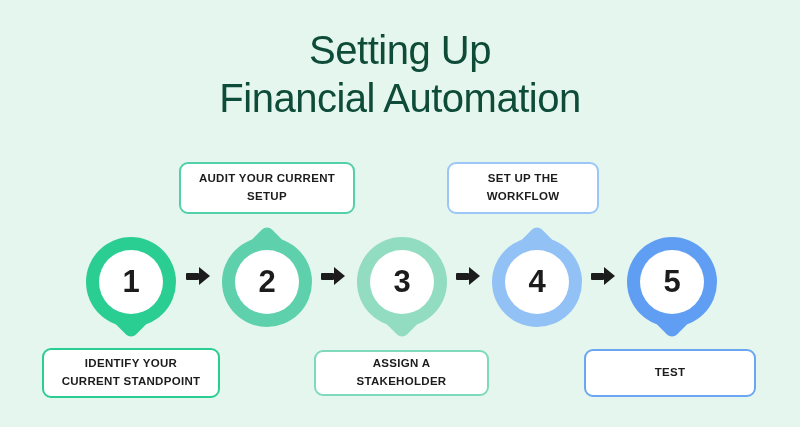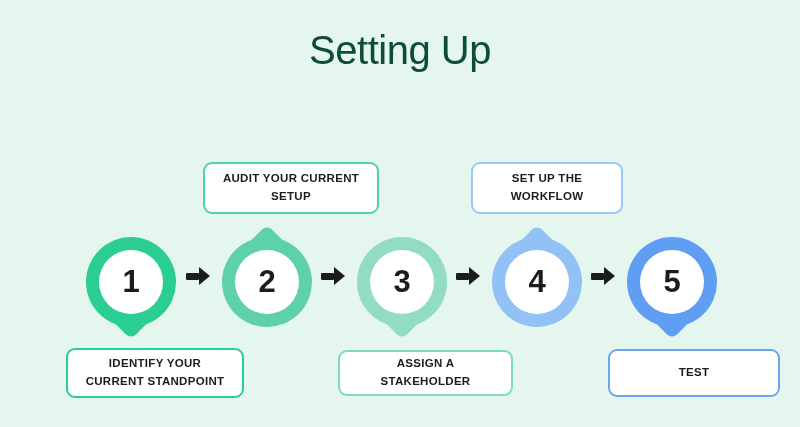--- a/index.html
+++ b/index.html
@@ -37,21 +37,20 @@
     display: flex;
     align-items: center;
     justify-content: center;
     text-align: center;
     font-size: 11.5px;
     font-weight: bold;
     color: var(--text, #1c1c1c);
     letter-spacing: 0.3px;
     line-height: 1.55;
     padding: 4px 14px;
-    margin-left: 24px;
   }
   .box-s2 { left: 179px; top: 162px; width: 176px; height: 52px; }
   .box-s4 { left: 447px; top: 162px; width: 152px; height: 52px; }
   .box-s1 { left: 42px;  top: 348px; width: 178px; height: 50px; }
   .box-s3 { left: 314px; top: 350px; width: 175px; height: 46px; }
   .box-s5 { left: 584px; top: 349px; width: 172px; height: 48px; }
 
   .pin {
     position: absolute;
     top: 237px;
@@ -130,20 +129,21 @@
     border-left: 11px solid var(--arrow, #1c1c1c);
   }
 </style>
 </head>
 <body>
 
 <div class="canvas">
 
   <h1 class="title">
     <span>Setting Up</span>
+    <span>Financial Automation</span>
   </h1>
 
   <div class="label-box box-s2" style="--c: #5ed0ab; --b: #52d0a9;">
     <span>AUDIT YOUR CURRENT SETUP</span>
   </div>
   <div class="label-box box-s4" style="--c: #92c1f6; --b: #9cc6f7;">
     <span>SET UP THE WORKFLOW</span>
   </div>
 
   <div class="pin pin-1 tail-down" style="--c: #2bce92; --b: #2bce92;">

